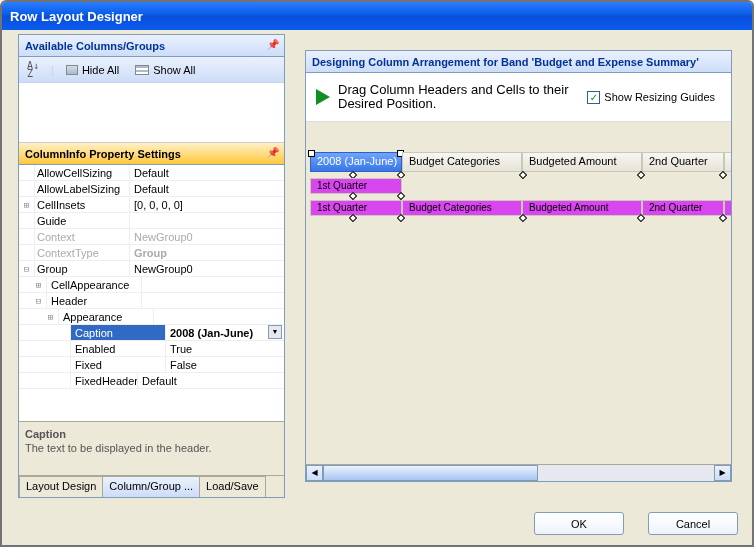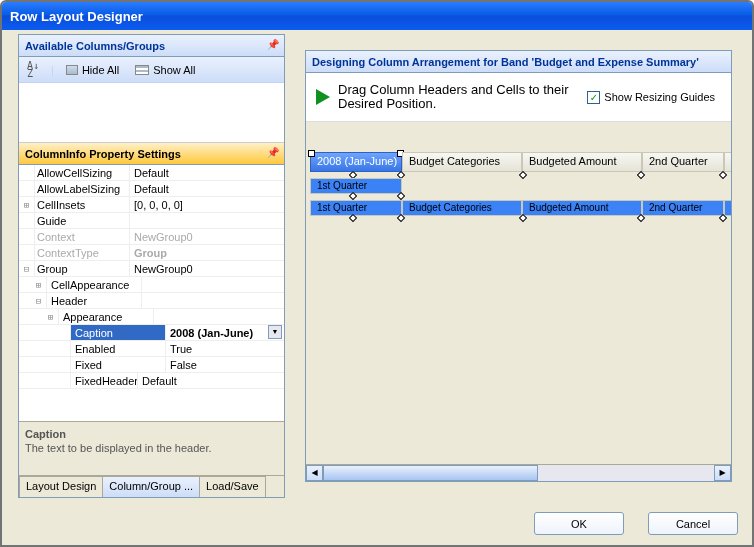--- a/index.html
+++ b/index.html
@@ -65,21 +65,21 @@
   .col-header-row { display: flex; position: absolute; left: 4px; top: 30px; }
   .col-header { height: 20px; background: linear-gradient(#f7f7f2, #e6e3d7); border: 1px solid #c9c7b8; font-size: 11px; padding: 2px 6px; position: relative; white-space: nowrap; }
   .col-header.selected { background: linear-gradient(#6fa5ff, #3776e6); color: #fff; border-color: #3060c0; }
   .sel-handles::before, .sel-handles::after { content: ""; position: absolute; width: 5px; height: 5px; background: #fff; border: 1px solid #000; }
   .sel-handles::before { left: -3px; top: -3px; }
   .sel-handles::after { right: -3px; top: -3px; }
   .diamond-row { position: absolute; left:4px; display:flex; }
   .diamond { width:6px; height:6px; background:#fff; border:1px solid #000; transform: rotate(45deg); margin: 0 2px; }
   
   .design-row2 { display: flex; position: absolute; left: 4px; }
-  .cell { height: 16px; background: #3b82f6; border: 1px solid #c9c7b8; font-size: 10px; padding: 1px 6px; white-space: nowrap; }
+  .cell { height: 16px; background: #d946ef; border: 1px solid #c9c7b8; font-size: 10px; padding: 1px 6px; white-space: nowrap; }
   
   
   .hscroll { height: 17px; display: flex; border-top: 1px solid #aca899; background: #ece9d8; }
   .hscroll-btn { width: 17px; background: linear-gradient(#eaf1fd,#cdddf8); border: 1px solid #7f9db9; text-align:center; font-size:8px; line-height:14px; cursor:pointer;}
   .hscroll-track { flex: 1; background: #e7e7ef; position: relative; }
   .hscroll-thumb { position: absolute; left: 0; width: 55%; height: 100%; background: linear-gradient(#eaf1fd,#a8c5f2); border: 1px solid #7f9db9; }
   
   .button-row { display: flex; justify-content: flex-end; gap: 24px; padding: 10px 14px; background: #ece9d8; }
   .btn { width: 90px; height: 23px; border: 1px solid #7f9db9; border-radius: 3px; background: linear-gradient(#fff, #eef3fb); font-size: 11px; cursor:pointer; }
 </style>

